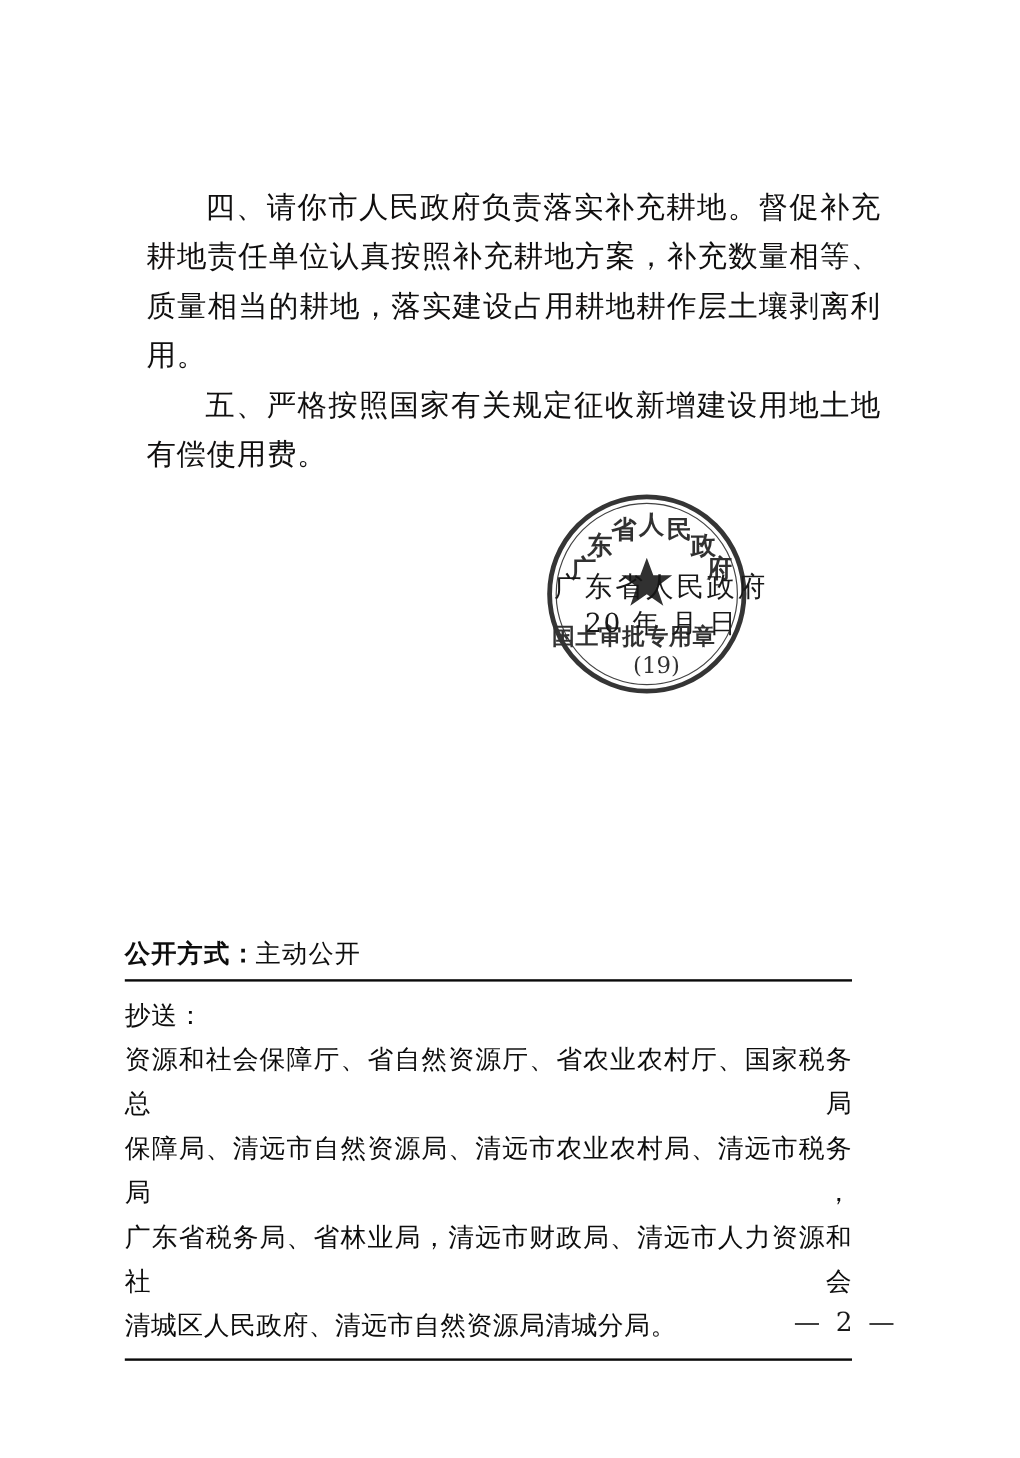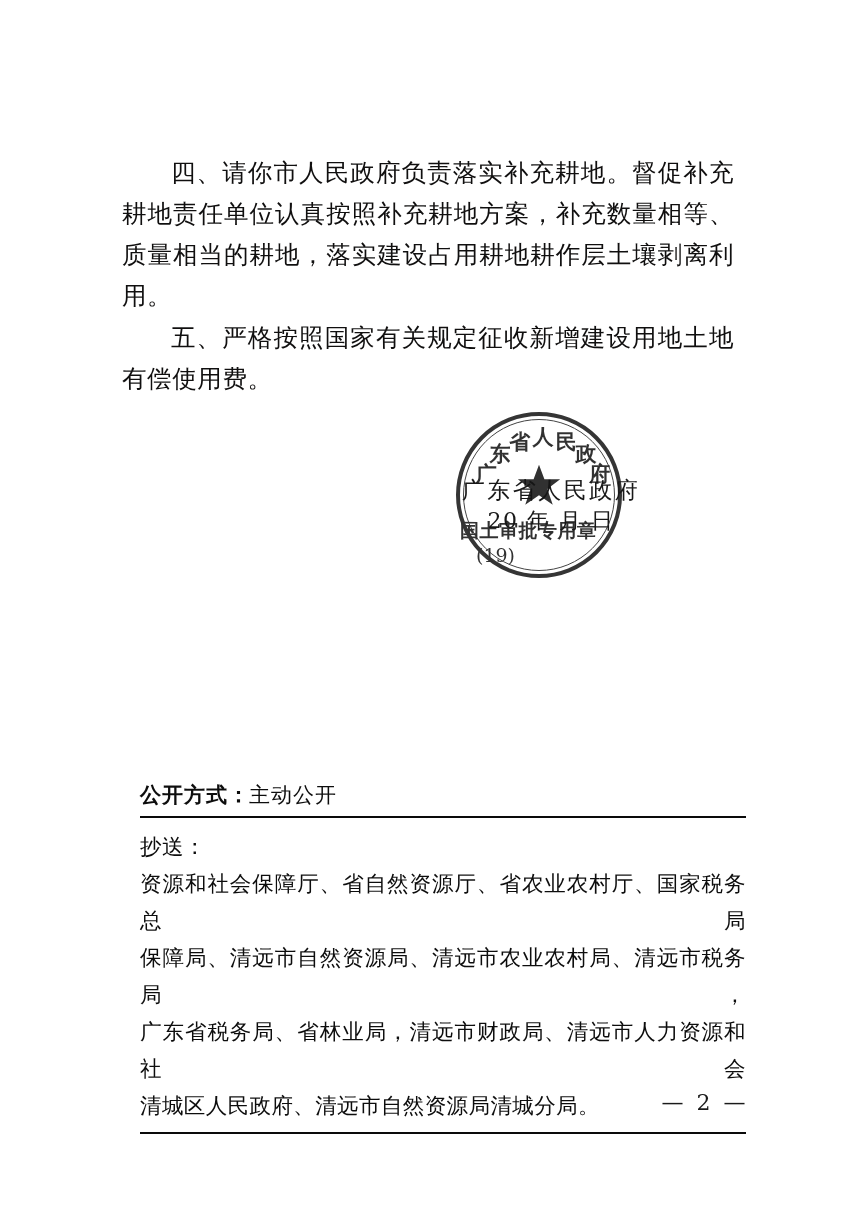--- a/index.html
+++ b/index.html
@@ -140,28 +140,29 @@
     letter-spacing: 0.5px;
     color: #151515;
     white-space: nowrap;
   }
 
   .seal-number {
     position: absolute;
     left: 16px;
     right: 0;
     bottom: 8px;
+    text-align: center;
     font-size: 19px;
     color: #151515;
   }
 
   
   .footer-block {
     position: absolute;
-    left: 140px;
+    left: 104px;
     top: 780px;
     width: 606px;
   }
 
   .disclosure-line {
     font-size: 21px;
     line-height: 30px;
     padding-bottom: 6px;
     white-space: nowrap;
     color: #0d0d0d;

